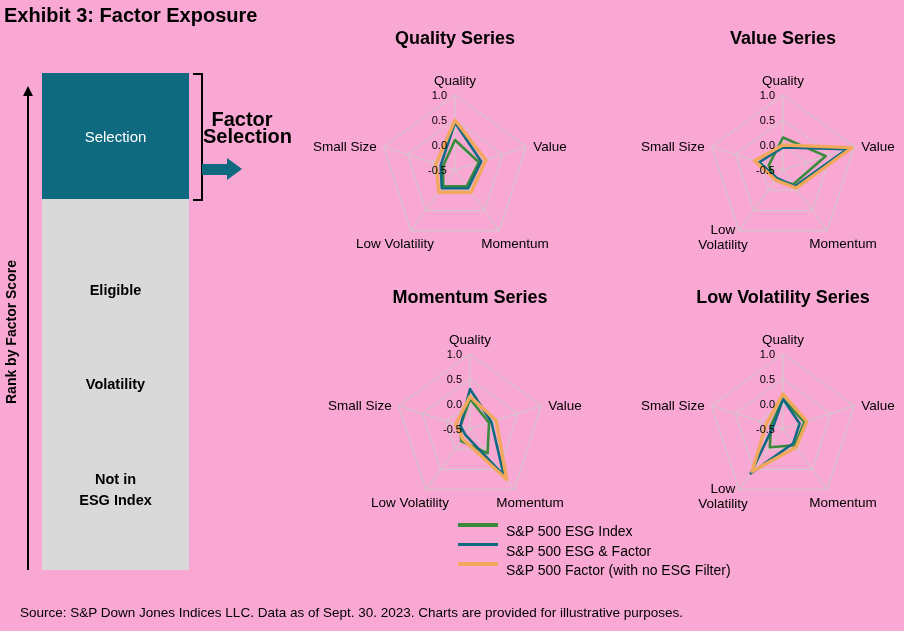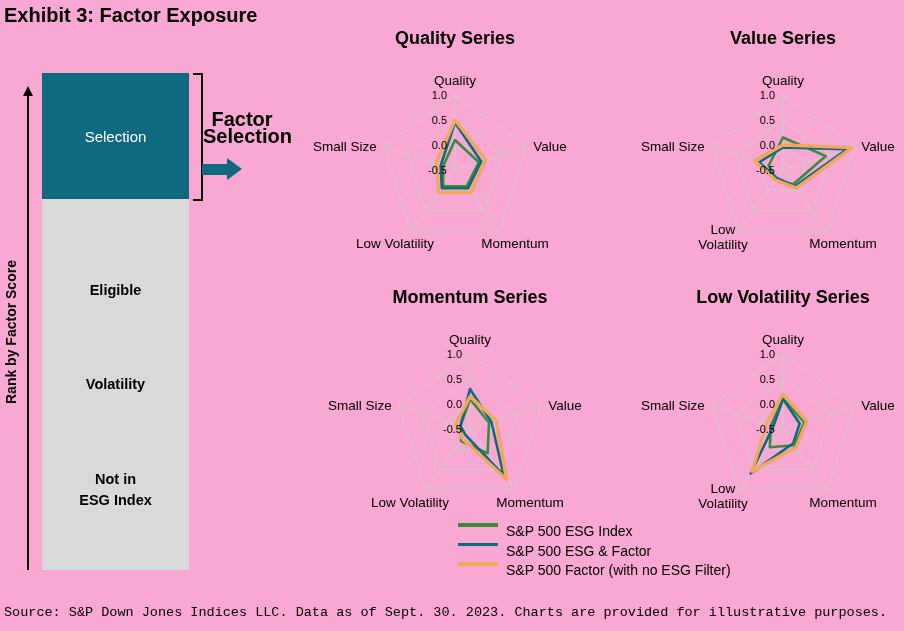--- a/index.html
+++ b/index.html
@@ -38,21 +38,21 @@
   .axis{font-size:13.5px;fill:#000;font-family:"Liberation Sans",sans-serif;}
   .chart-q{left:320px;top:26px;} .chart-v{left:648px;top:26px;}
   .chart-m{left:335px;top:285px;} .chart-l{left:648px;top:285px;}
 
   
   .legend{position:absolute;left:458px;top:523px;}
   .legend-row{display:flex;height:19.5px;}
   .legend-swatch{display:inline-block;width:40px;height:3.5px;margin-right:8px;flex:0 0 auto;}
   .legend-label{font-size:14px;}
 
-  .source{position:absolute;left:4px;top:605px;font-size:13.5px;font-family:Liberation Mono, monospace;}
+  .source{position:absolute;left:20px;top:605px;font-size:13.5px;}
 </style>
 </head>
 <body>
 
 <div class="page">
 
   <div class="exhibit-title">Exhibit 3: Factor Exposure</div>
 
   <div class="vline"></div>
   <div class="vhead"></div>

